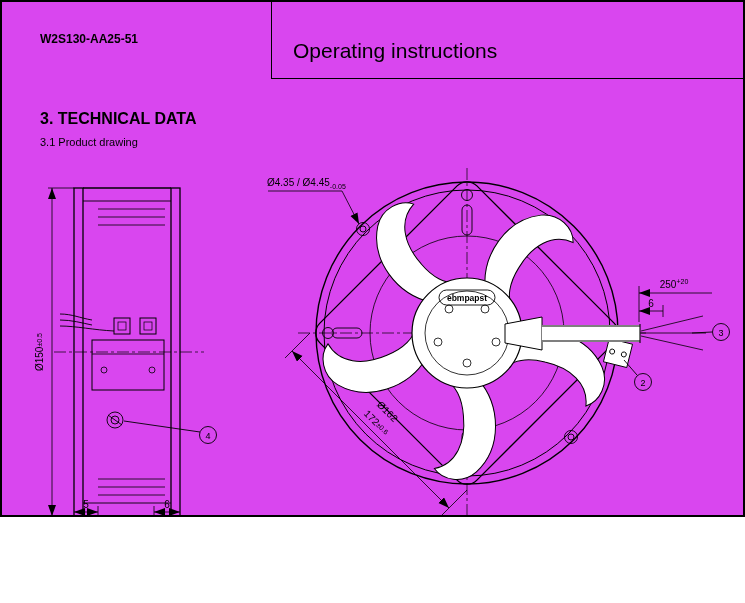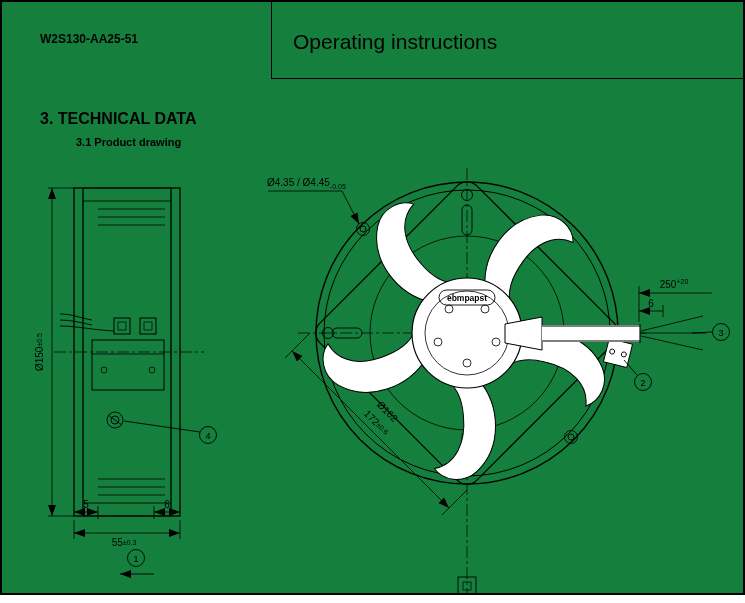--- a/index.html
+++ b/index.html
@@ -1,27 +1,27 @@
 <!DOCTYPE html>
 <html><head>
 <meta charset="utf-8">
 <style>
   * { margin:0; padding:0; box-sizing:border-box; }
   html,body { background:#fff; }
   .page {
-    position:relative; width:745px; height:595px;
-    background:#15803d; border:2px solid #000; overflow:hidden;
+    position:relative; width:745px; height:517px;
+    background:#d946ef; border:2px solid #000; overflow:hidden;
     font-family:"Liberation Sans", sans-serif; color:#000;
   }
   .model { position:absolute; left:38px; top:30px; font-size:12px; font-weight:bold; }
   .vrule { position:absolute; left:269px; top:0; width:1px; height:76px; background:#000; }
-  .title { position:absolute; left:291px; top:28px; font-size:21px; }
+  .title { position:absolute; left:291px; top:37px; font-size:21px; }
   .hrule { position:absolute; left:269px; top:76px; width:472px; height:1px; background:#000; }
   .heading { position:absolute; left:38px; top:108px; font-size:16px; font-weight:bold; }
-  .subheading { position:absolute; left:38px; top:134px; font-size:11px; font-weight:bold;margin-left:36px; }
+  .subheading { position:absolute; left:38px; top:134px; font-size:11px; font-weight:normal; }
   svg.drawing { position:absolute; left:0; top:0; }
   svg text { font-family:"Liberation Sans", sans-serif; fill:#000; stroke:none; font-size:10px; }
   svg text.brand { font-size:8.5px; font-weight:bold; }
   svg text.callout { font-size:9px; text-anchor:middle; }
   svg text.dim { font-size:10px; }
 </style>
 </head>
 <body>
 
 <div class="page">

